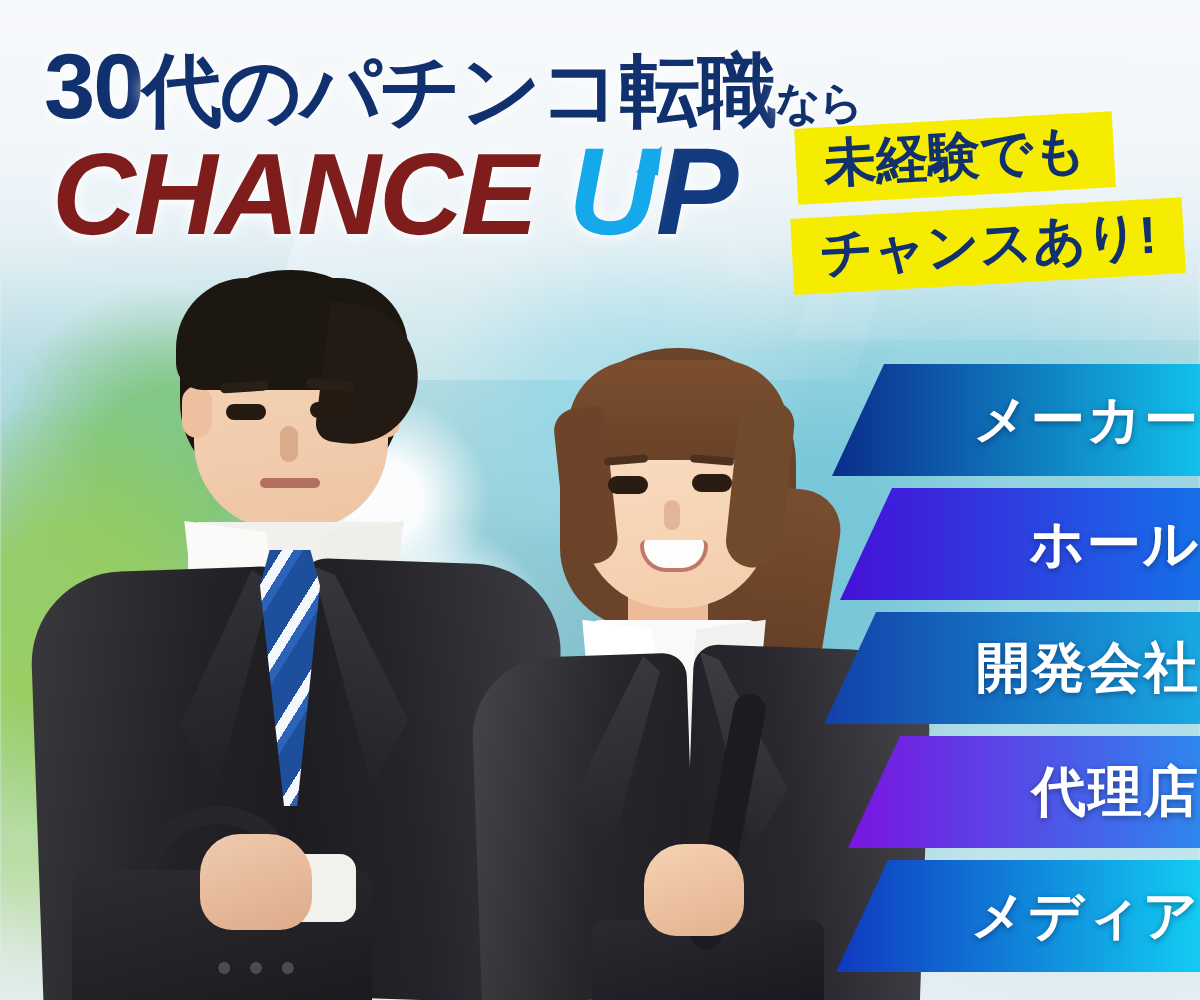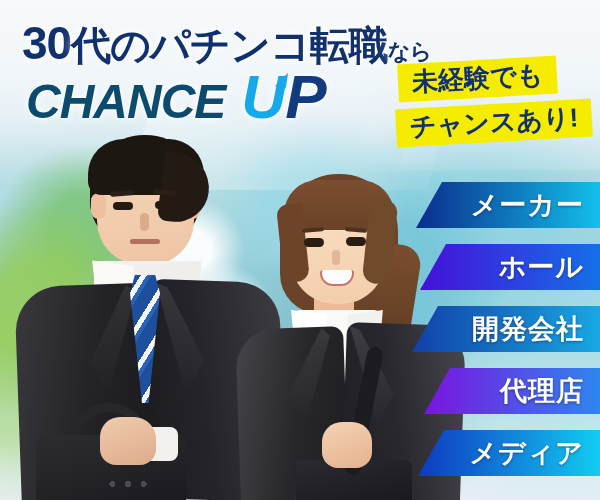--- a/index.html
+++ b/index.html
@@ -285,22 +285,22 @@
   }
   .headline .big { font-size:46px; }
   .headline .sm  { font-size:22px; }
 
   .chance-row {
     position:absolute; top:68px; left:26px;
     display:flex; align-items:baseline; z-index:20;
     text-shadow:0 0 9px rgba(255,255,255,.95), 0 1px 2px rgba(255,255,255,.9);
   }
   .chance-word {
-    font-size:48px; font-weight:700; font-style:italic;
-    color:#0c4a6e; letter-spacing:-1px; line-height:.95;
+    font-size:58px; font-weight:700; font-style:italic;
+    color:#7f1d1d; letter-spacing:-1px; line-height:.95;
   }
   .up-word {
     font-size:62px; font-weight:700; font-style:italic;
     letter-spacing:-1px; line-height:.95; margin-left:16px;
     display:flex; align-items:baseline;
   }
   .up-u { color:#15a8ea; position:relative; }
   .up-u::after {
     content:""; position:absolute; right:-2px; top:4px;
     border-left:11px solid transparent; border-right:0 solid transparent;
@@ -319,23 +319,22 @@
     padding:5px 14px 7px 14px;
     white-space:nowrap;
     line-height:1;
   }
   #badge1 { top:60px; left:398px; transform:rotate(-3.2deg); }
   #badge2 { top:104px; left:396px; transform:rotate(-3.2deg); }
 
   
   .cat-btn {
     position:absolute;
-    height:46px;
+    height:56px;
     display:flex; align-items:center; justify-content:flex-end;
-    padding-right:16px;
     clip-path:polygon(26px 0, 100% 0, 100% 100%, 0 100%);
     z-index:22;
     box-shadow:0 1px 4px rgba(0,0,0,.18);
   }
   .cat-btn span {
     color:#ffffff; font-weight:700; font-size:27px;
     letter-spacing:1px; white-space:nowrap;
     text-shadow:0 1px 3px rgba(0,20,60,.45);
   }
   #cat0 { top:182px; left:416px; width:184px; background:linear-gradient(90deg,#0b2c8c 0%,#1148b8 35%,#0f8fd8 70%,#12c0ea 100%); }

